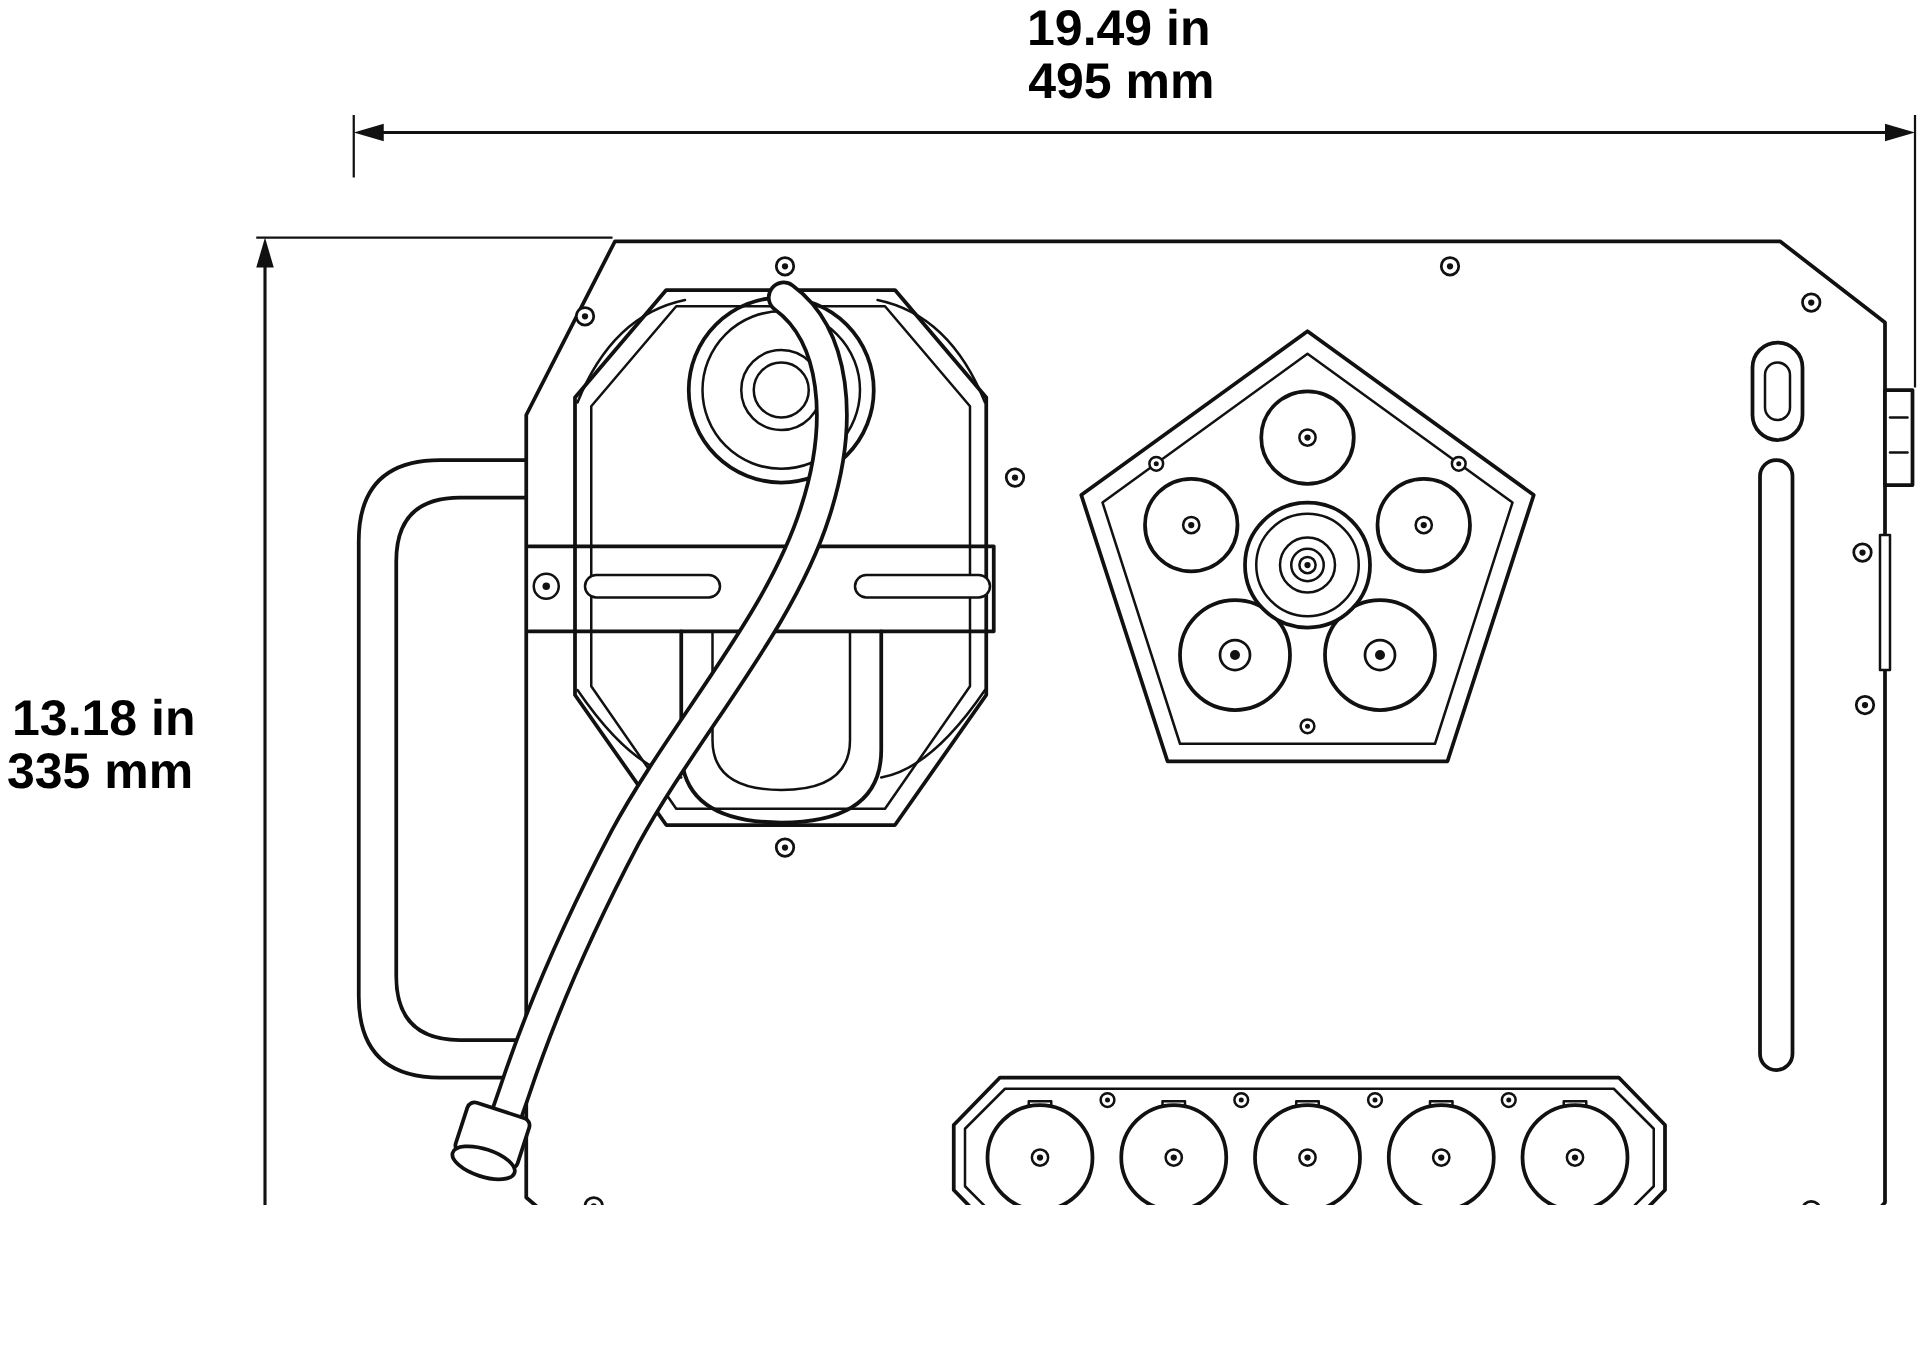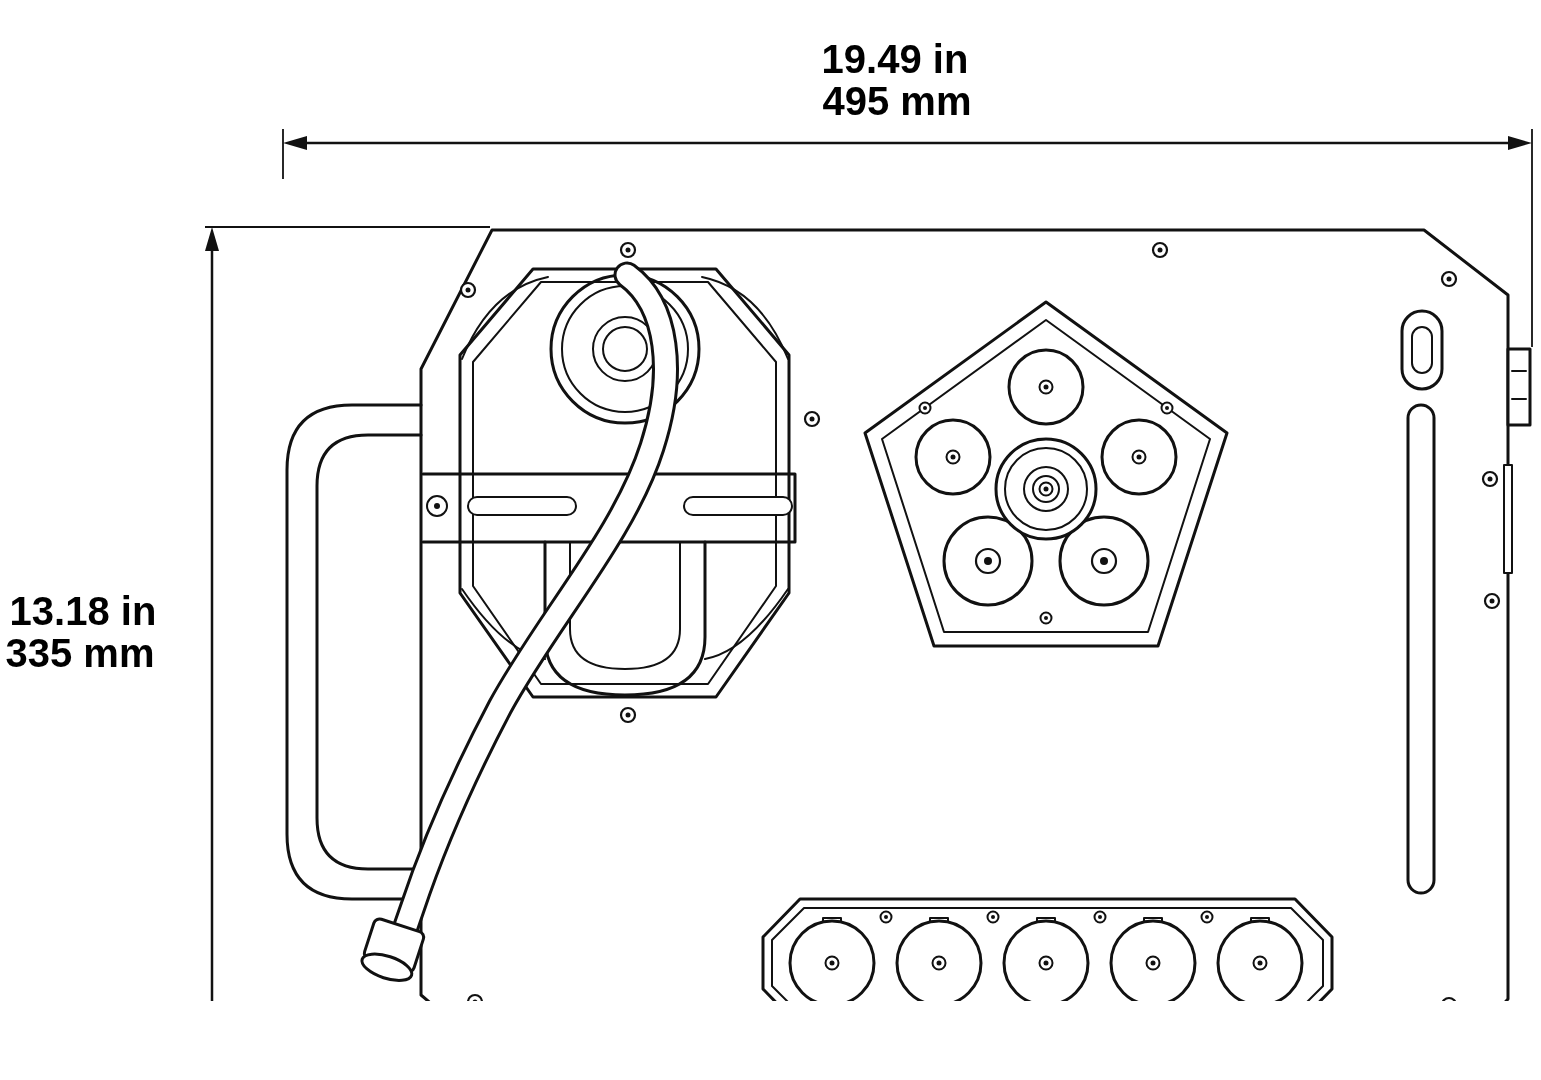--- a/index.html
+++ b/index.html
@@ -2,21 +2,20 @@
 <html><head>
 <meta charset="utf-8">
 <style>
   html,body{margin:0;padding:0;background:#fff;}
   .canvas{
     position:relative;
     width:1541px;height:964px;
     background:#ffffff;
     font-family:"Liberation Sans", sans-serif;
     overflow:hidden;
-    margin-top:37px;
   }
   svg{position:absolute;inset:0;display:block;}
   .dim-text{
     font-family:"Liberation Sans", sans-serif;
     font-weight:bold;
     font-size:40px;
     fill:#000000;
   }
   .outline{stroke:#111111;fill:none;stroke-width:3;stroke-linejoin:round;stroke-linecap:round;}
   .outline-thin{stroke:#111111;fill:none;stroke-width:2;stroke-linejoin:round;stroke-linecap:round;}

